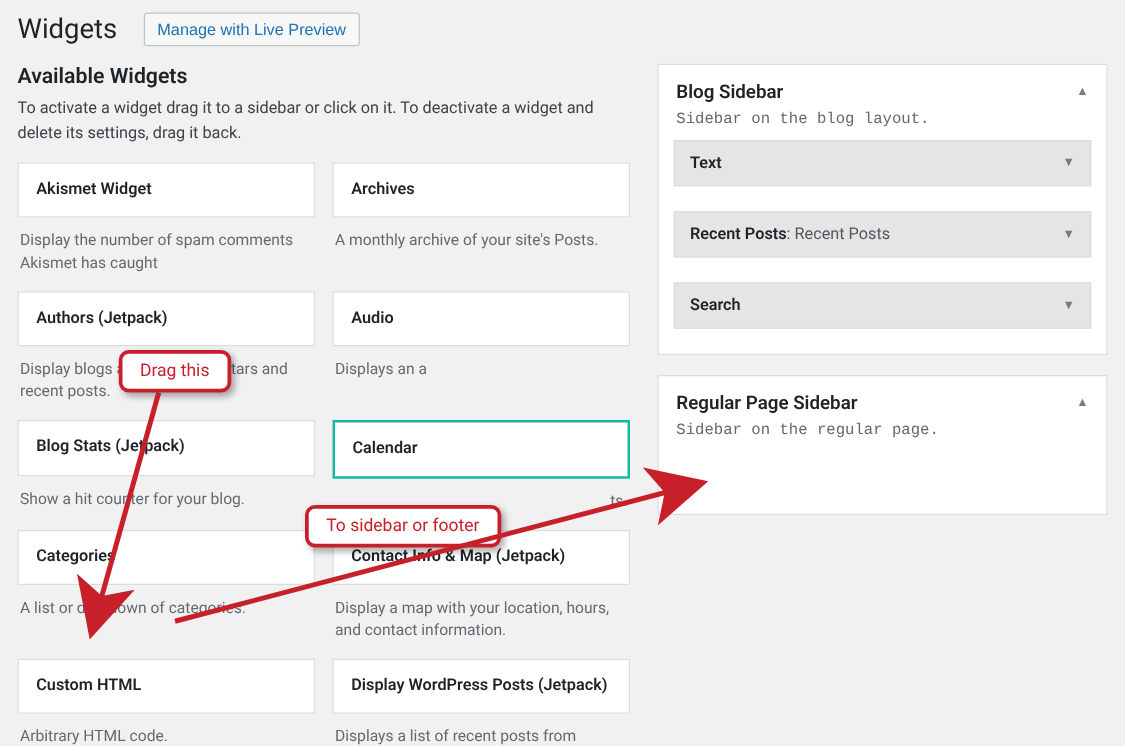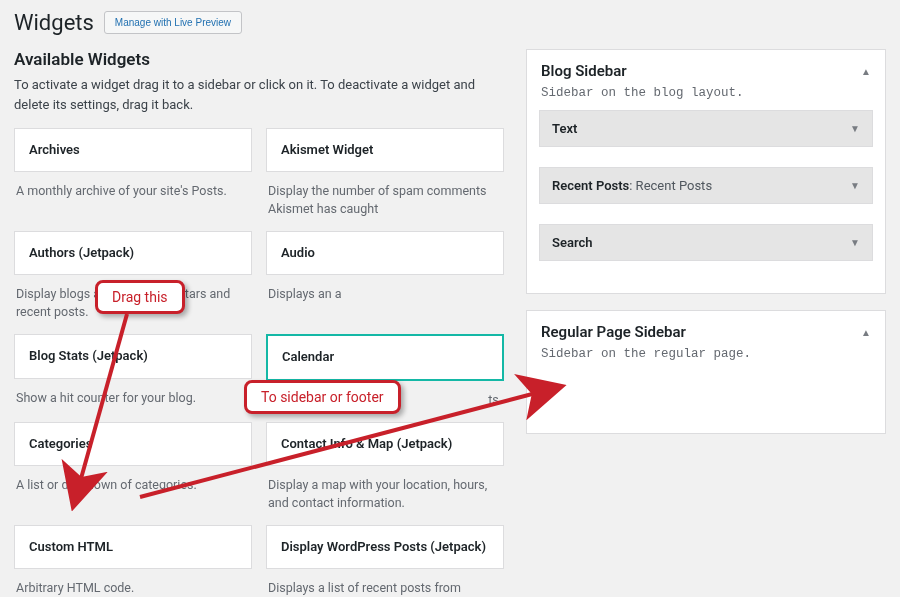--- a/index.html
+++ b/index.html
@@ -6,24 +6,24 @@
     body {
       font-family: -apple-system, BlinkMacSystemFont, "Segoe UI", Roboto, sans-serif;
       background: #f1f1f1;
       color: #3c434a;
       font-size: 13px;
       width: 900px;
       height: 597px;
       overflow: hidden;
     }
     .wrap { padding: 10px 14px; }
-    .header { display: flex; align-items: center; gap: 10px; margin-bottom: 14px; }
+    .header { display: flex; align-items: center; gap: 21px; margin-bottom: 14px; }
     .header h1 { font-size: 22px; font-weight: 400; color: #1d2327; }
     .live-preview-btn {
-      font-size: 10px; color: #2271b1; background: #f6f7f7;
+      font-size: 13px; color: #2271b1; background: #f6f7f7;
       border: 1px solid #c3c4c7; padding: 5px 10px; border-radius: 3px;
       cursor: pointer;
     }
     .columns { display: flex; gap: 22px; }
     .left-col { flex: 0 0 490px; }
     .right-col { flex: 1; }
     .avail-title { font-size: 17px; font-weight: 600; color: #1d2327; margin-bottom: 6px; }
     .avail-desc { font-size: 13px; color: #3c434a; line-height: 1.5; margin-bottom: 14px; }
     .widget-grid { display: grid; grid-template-columns: 1fr 1fr; gap: 0 14px; }
     .widget-card { margin-bottom: 14px; }
@@ -31,21 +31,21 @@
       background: #fff; border: 1px solid #dcdcde; padding: 12px 14px;
       font-size: 13px; font-weight: 600; color: #1d2327; cursor: move;
       line-height: 1.4;
     }
     .widget-card.selected .wtitle { border: 2px solid #14b8a6; }
     .widget-card .wdesc {
       padding: 10px 2px 0 2px; font-size: 12.5px; color: #646970; line-height: 1.4;
     }
     .sidebar-box {
       background: #fff; border: 1px solid #dcdcde; margin-bottom: 16px;
-      padding-bottom: 12px;
+      padding-bottom: 0;
     }
     .sidebar-head {
       display: flex; justify-content: space-between; align-items: center;
       padding: 12px 14px 6px 14px; cursor: pointer;
     }
     .sidebar-head h3 { font-size: 15px; font-weight: 600; color: #1d2327; }
     .sidebar-desc { padding: 0 14px 10px 14px; font-size: 12.5px; color: #646970; font-family: Liberation Mono, monospace; }
     .toggle-arrow { color: #787c82; font-size: 10px; }
     .placed-widget {
       margin: 0 12px 20px 12px; background: #e5e5e5; border: 1px solid #dcdcde;
@@ -71,26 +71,26 @@
     <button class="live-preview-btn">Manage with Live Preview</button>
   </div>
 
   <div class="columns">
     <div class="left-col">
       <div class="avail-title">Available Widgets</div>
       <div class="avail-desc">To activate a widget drag it to a sidebar or click on it. To deactivate a widget and delete its settings, drag it back.</div>
 
       <div class="widget-grid">
         <div class="widget-card">
+          <div class="wtitle">Akismet Widget</div>
+          <div class="wdesc">Display the number of spam comments Akismet has caught</div>
+        </div>
+        <div class="widget-card">
           <div class="wtitle">Archives</div>
           <div class="wdesc">A monthly archive of your site's Posts.</div>
-        </div>
-        <div class="widget-card">
-          <div class="wtitle">Akismet Widget</div>
-          <div class="wdesc">Display the number of spam comments Akismet has caught</div>
         </div>
         <div class="widget-card">
           <div class="wtitle">Authors (Jetpack)</div>
           <div class="wdesc">Display blogs authors with avatars and recent posts.</div>
         </div>
         <div class="widget-card">
           <div class="wtitle">Audio</div>
           <div class="wdesc">Displays an a</div>
         </div>
         <div class="widget-card">
@@ -147,21 +147,21 @@
           <span class="toggle-arrow">▲</span>
         </div>
         <div class="sidebar-desc">Sidebar on the regular page.</div>
         <div class="drop-zone"></div>
       </div>
     </div>
   </div>
 </div>
 
 <div class="annotation" style="left:95px; top:280px;">Drag this</div>
-<div class="annotation" style="left:244px; top:380px;">To sidebar or footer</div>
+<div class="annotation" style="left:244px; top:404px;">To sidebar or footer</div>
 
 <svg class="arrows" width="900" height="597">
   <defs>
     <marker id="ah" markerWidth="12" markerHeight="12" refX="9" refY="6" orient="auto">
       <path d="M0,0 L12,6 L0,12 L3,6 Z" fill="#c8202a"></path>
     </marker>
   </defs>
   <line x1="127" y1="314" x2="75" y2="500" stroke="#c8202a" stroke-width="4" marker-end="url(#ah)"></line>
   <line x1="140" y1="497" x2="555" y2="388" stroke="#c8202a" stroke-width="4" marker-end="url(#ah)"></line>
 </svg>

